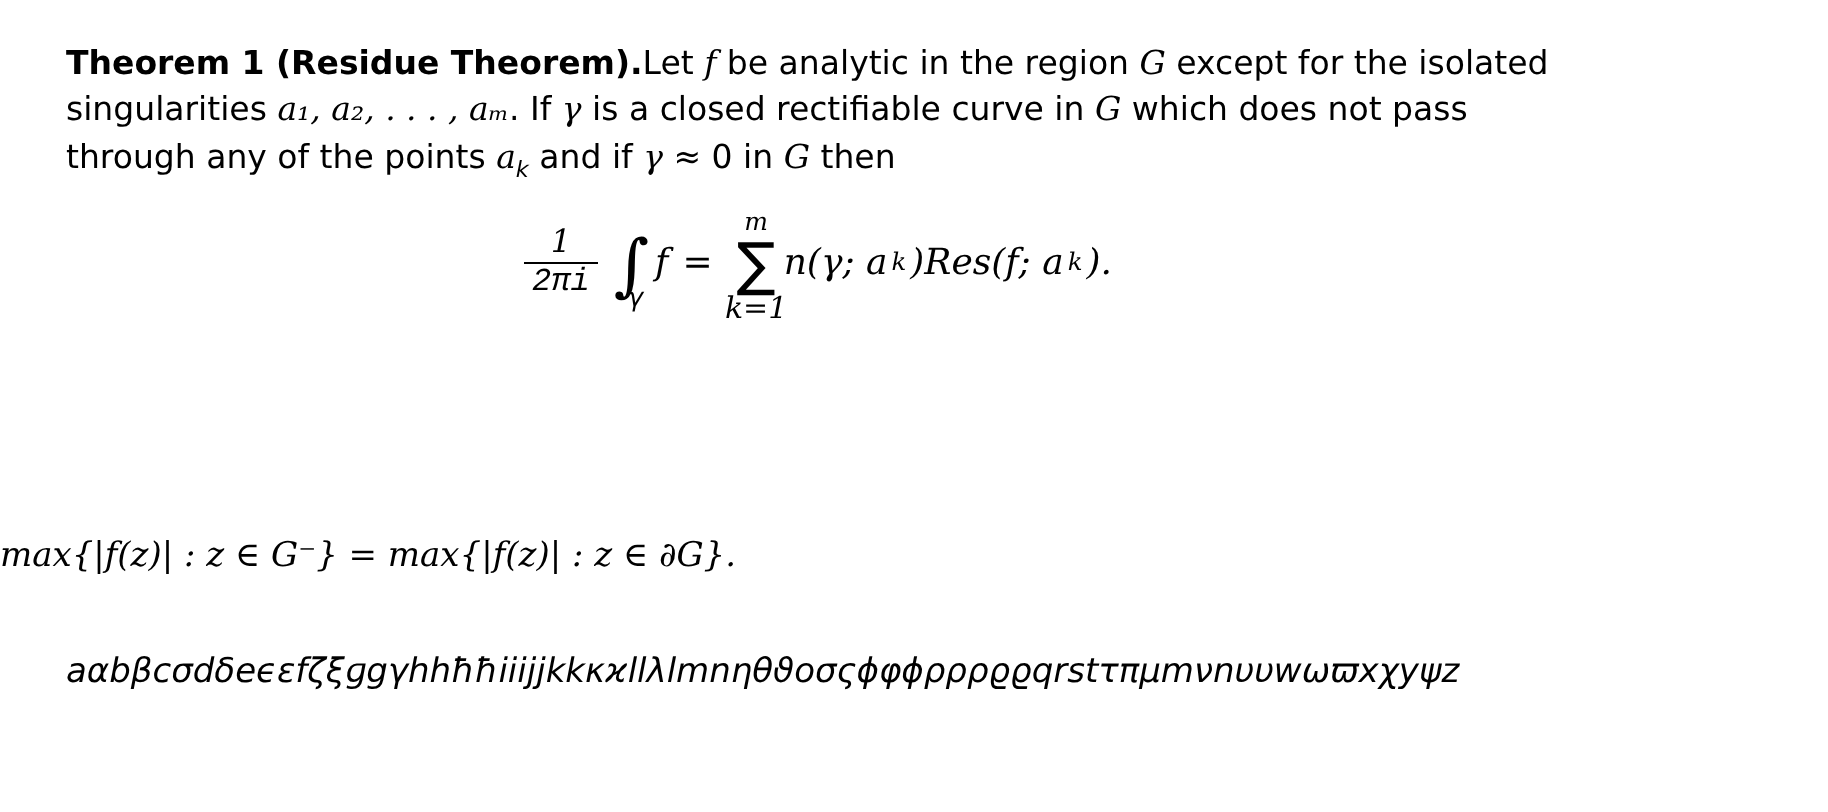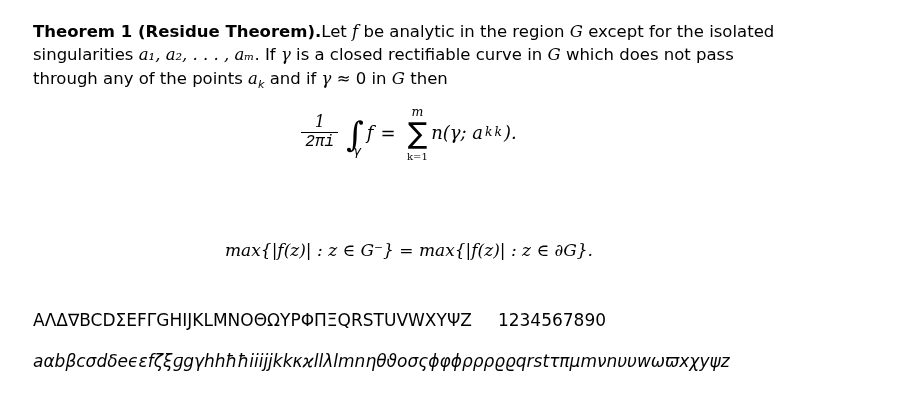--- a/index.html
+++ b/index.html
@@ -114,38 +114,39 @@
     top: -15px;
     font-size: 12.5px;
     font-style: italic;
     font-family: "DejaVu Serif", serif;
   }
   .sum-bot {
     position: absolute;
     left: 50%;
     transform: translateX(-50%);
     bottom: -16px;
-    font-size: 10px;
+    font-size: 15px;
+    font-style: italic;
     font-family: "DejaVu Serif", serif;
     white-space: nowrap;
   }
   .eqpart {
     font-size: 18px;
   }
   sub.s {
     font-size: 0.68em;
     font-style: italic;
   }
   
   #thm2 { top: 193px; }
   #eq2 {
-    top: 240px;
+    top: 268px;
     left: 0;
     right: 0;
-    text-align: center;
+    text-align: left;
     font-size: 17px;
   }
   
   #glyphs {
     top: 308px;
     font-size: 17px;
     line-height: 1.46;
   }
   .glyph-line { white-space: pre; }
   .glyph-upright { font-family: "DejaVu Sans", sans-serif; font-style: normal; }
@@ -173,28 +174,28 @@
       </span>
       <span class="eqpart math">f</span>
       <span class="eqpart" style="margin:0 5px;">=</span>
       <span class="bigsum">
         <span>∑</span>
         <span class="sum-top">m</span>
         <span class="sum-bot">k=1</span>
       </span>
       <span class="eqpart math">n(γ; a</span>
         <sub class="s math">k</sub>
+        <span class="eqpart math">)Res(f; a</span>
         <sub class="s math">k</sub>
         <span class="eqpart math">).</span>
     </span>
   </div>
 
 
   <div class="block" id="eq2">
     <span class="math" style="font-style:italic;">max{|f(z)| : z ∈ G⁻} = max{|f(z)| : z ∈ ∂G}.</span>
   </div>
 
   <div class="block" id="glyphs">
-    <div class="glyph-line glyph-upright"><span>ΑΛΔ∇BCDΣEFΓGHIJKLMNOΘΩΥPΦΠΞQRSTUVWXYΨZ</span><span class="gap"></span><span>1234567890</span></div>
     <div class="glyph-line glyph-italic"><span>aαbβcσdδeϵεfζξɡgγhhħħiiijjkkκϰllλlmnηθϑoσςϕφϕρρρϱϱqrstτπμmνnυυwωϖxχyψz</span></div>
   </div>
 
 </div>
 
 </body></html>

